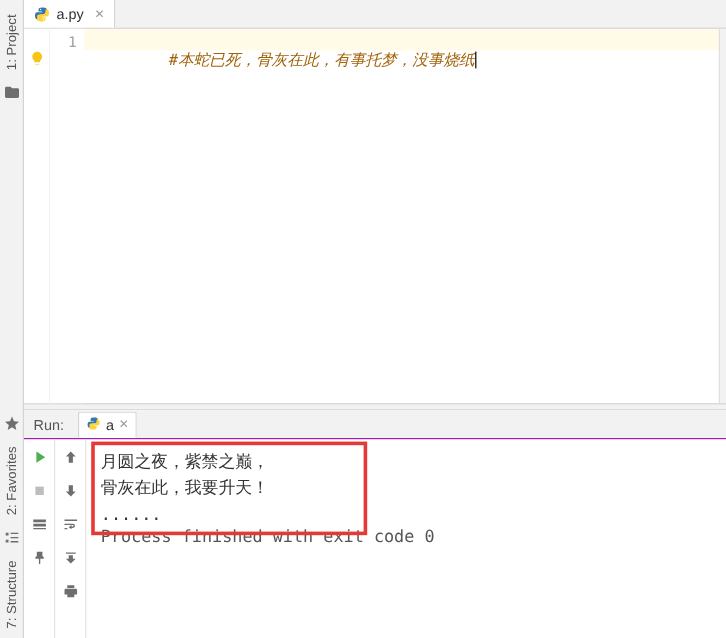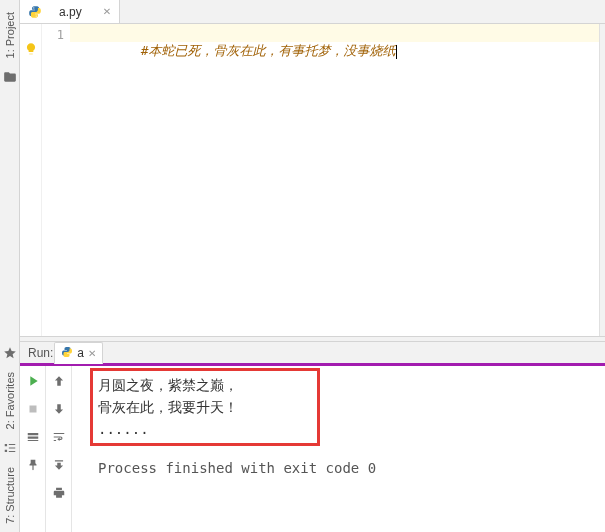--- a/index.html
+++ b/index.html
@@ -50,21 +50,21 @@
     align-items: stretch;
   }
   .tab {
     display: flex;
     align-items: center;
     padding: 0 8px;
     background: #fff;
     border-right: 1px solid #d4d4d4;
     font-size: 12px;
     color: #333;
-    gap: 17px;
+    gap: 5px;
     cursor: pointer;
   }
   .tab .py-icon svg { display:block; }
   .tab .close {
     color: #999;
     font-size: 10px;
     margin-left: 4px;
   }
   .editor-wrap {
     flex: 1;
@@ -140,25 +140,25 @@
   }
   .run-panel {
     display: flex;
     flex-direction: column;
     height: 190px;
     background: #fff;
   }
   .run-header {
     height: 24px;
     background: #f2f2f2;
-    border-bottom: 3px solid #a21caf;
+    border-bottom: 1px solid #a21caf;
     display: flex;
     align-items: center;
     padding: 0 8px;
-    gap: 1px;
+    gap: 12px;
     font-size: 12px;
     color: #555;
   }
   .run-header .run-tab {
     display: flex;
     align-items: center;
     gap: 4px;
     padding: 2px 6px;
     background: #fff;
     border: 1px solid #d4d4d4;
@@ -169,21 +169,20 @@
     color: #333;
     cursor: pointer;
   }
   .run-header .run-tab .close {
     color: #999; font-size: 10px;
   }
   .run-body {
     flex: 1;
     display: flex;
     min-height: 0;
-    gap: 14px;
   }
   .run-tool-cols {
     display: flex;
   }
   .run-tool-col {
     width: 26px;
     border-right: 1px solid #e5e5e5;
     display: flex;
     flex-direction: column;
     align-items: center;
@@ -215,21 +214,20 @@
     left: 4px;
     width: 230px;
     height: 78px;
     pointer-events: none;
   }
   .console .outline {
     line-height: 22px;
     white-space: pre;
   }
   .console .exit {
-    margin-top: 20px;
     color: #555;
     font-size: 14px;
   }
 </style>
 </head>
 <body>
 
 <div class="left-tool-strip">
   <div class="vlabel">1: Project</div>
   <span class="icon-small">

